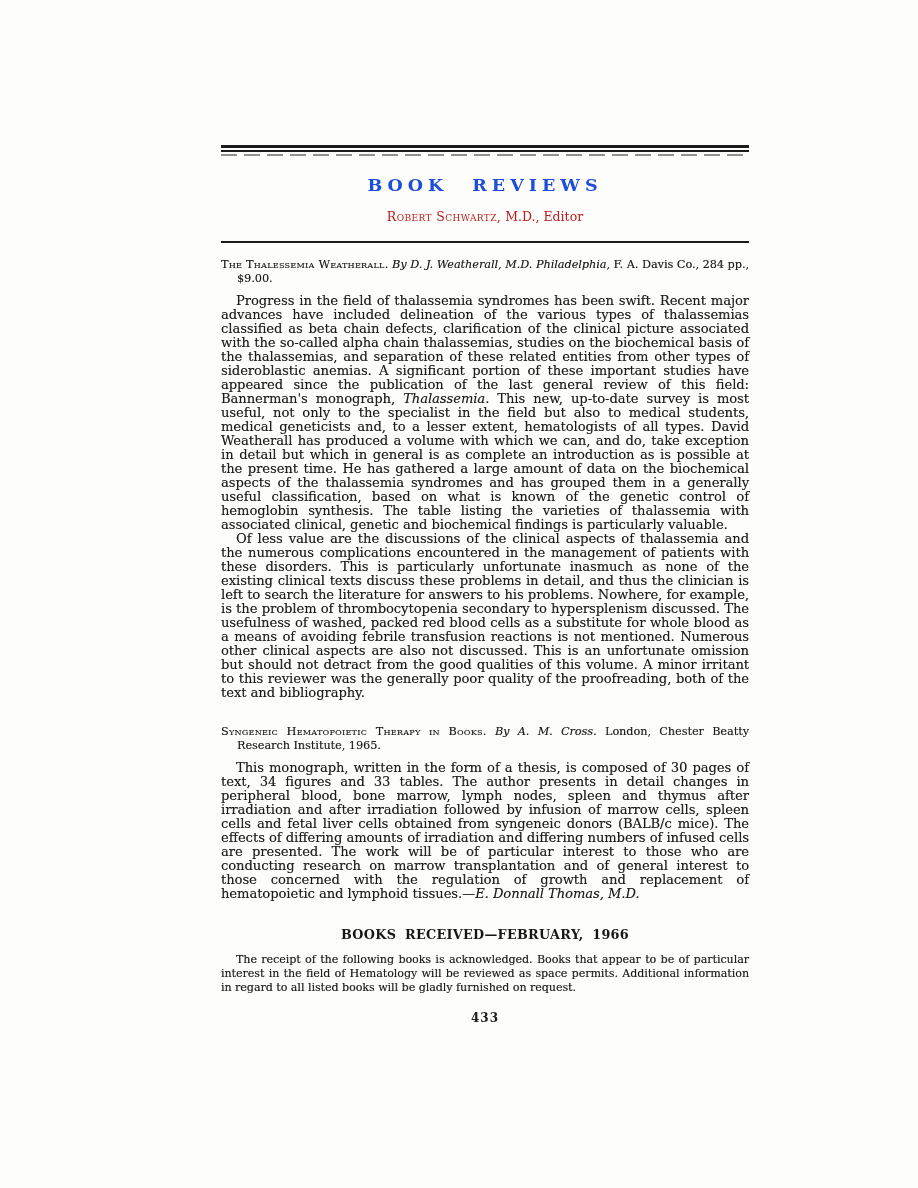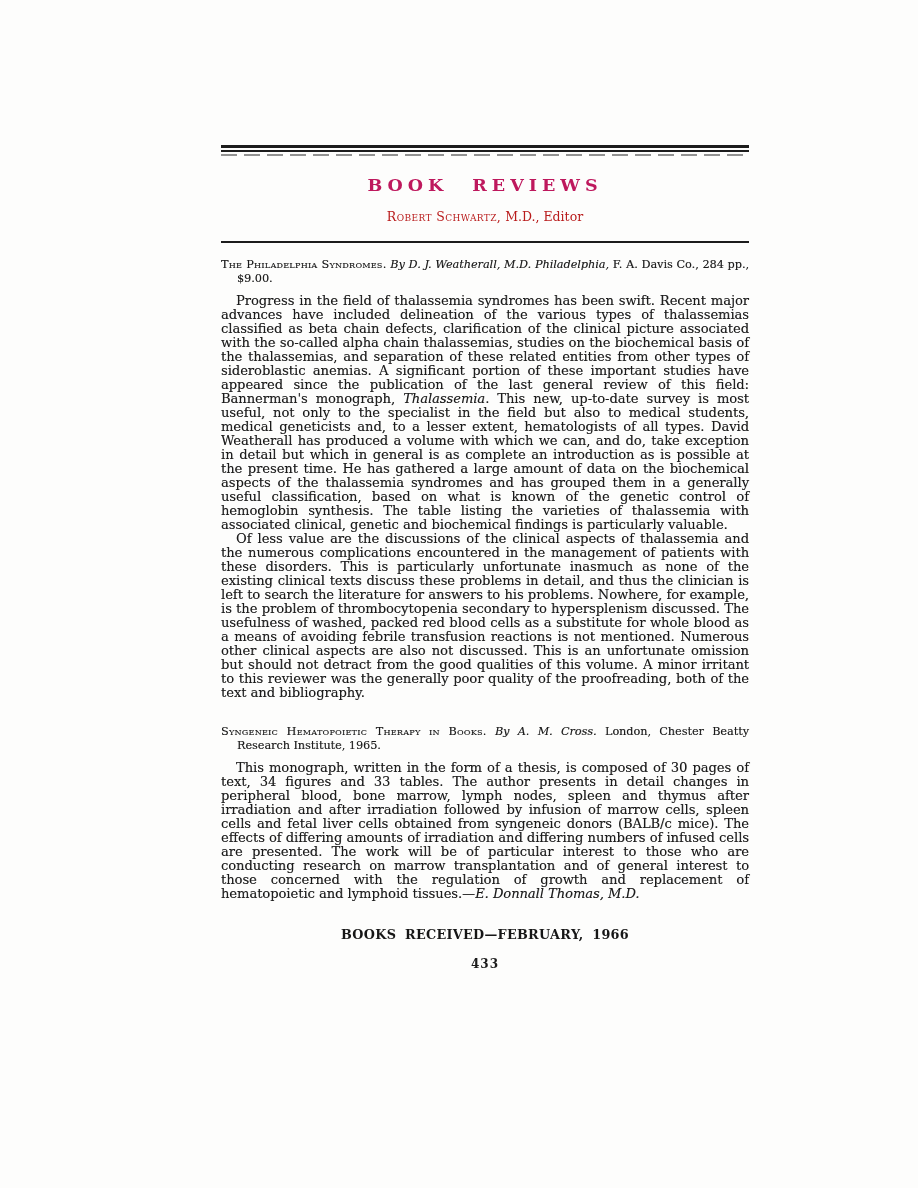--- a/index.html
+++ b/index.html
@@ -31,21 +31,21 @@
     background: repeating-linear-gradient(90deg, #3b3b3b 0 16px, rgba(0,0,0,0) 16px 23px);
     opacity: 0.55;
   }
   .title {
     margin-top: 19px;
     text-align: center;
     font-size: 17.5px;
     font-weight: bold;
     letter-spacing: 5px;
     word-spacing: 13px;
-    color: #be185d;
+    color: #1d4ed8;
   }
   .editor-line {
     margin-top: 14px;
     text-align: center;
     font-size: 12.5px;
     color: #b91c1c;
   }
   .sc { font-variant: small-caps; letter-spacing: 0.4px; }
   .header-rule {
     margin-top: 17px;
@@ -106,29 +106,30 @@
     <div class="dash-rule"></div>
 
     <h1 class="title">BOOK REVIEWS</h1>
 
     <div class="editor-line"><span class="sc">Robert Schwartz,</span><span> M.D., Editor</span></div>
 
     <div class="header-rule"></div>
 
     <div class="reviews" id="reviews">
         <div class="review">
-          <p class="citation"><span class="seg-smallcaps">The Philadelphia Syndromes.</span><span class="seg-italic"> By D. J. Weatherall, M.D. Philadelphia,</span><span> F. A. Davis Co., 284 pp., $9.00.</span></p>
+          <p class="citation"><span class="seg-smallcaps">The Thalessemia Weatherall.</span><span class="seg-italic"> By D. J. Weatherall, M.D. Philadelphia,</span><span> F. A. Davis Co., 284 pp., $9.00.</span></p>
           <p class="body-par"><span>Progress in the field of thalassemia syndromes has been swift. Recent major advances have included delineation of the various types of thalassemias classified as beta chain defects, clarification of the clinical picture associated with the so-called alpha chain thalassemias, studies on the biochemical basis of the thalassemias, and separation of these related entities from other types of sideroblastic anemias. A significant portion of these important studies have appeared since the publication of the last general review of this field: Bannerman's monograph, </span><span class="seg-italic">Thalassemia</span><span>. This new, up-to-date survey is most useful, not only to the specialist in the field but also to medical students, medical geneticists and, to a lesser extent, hematologists of all types. David Weatherall has produced a volume with which we can, and do, take exception in detail but which in general is as complete an introduction as is possible at the present time. He has gathered a large amount of data on the biochemical aspects of the thalassemia syndromes and has grouped them in a generally useful classification, based on what is known of the genetic control of hemoglobin synthesis. The table listing the varieties of thalassemia with associated clinical, genetic and biochemical findings is particularly valuable.</span></p>
           <p class="body-par"><span>Of less value are the discussions of the clinical aspects of thalassemia and the numerous complications encountered in the management of patients with these disorders. This is particularly unfortunate inasmuch as none of the existing clinical texts discuss these problems in detail, and thus the clinician is left to search the literature for answers to his problems. Nowhere, for example, is the problem of thrombocytopenia secondary to hypersplenism discussed. The usefulness of washed, packed red blood cells as a substitute for whole blood as a means of avoiding febrile transfusion reactions is not mentioned. Numerous other clinical aspects are also not discussed. This is an unfortunate omission but should not detract from the good qualities of this volume. A minor irritant to this reviewer was the generally poor quality of the proofreading, both of the text and bibliography.</span></p>
         </div>
         <div class="review">
           <p class="citation"><span class="seg-smallcaps">Syngeneic Hematopoietic Therapy in Books.</span><span class="seg-italic"> By A. M. Cross.</span><span> London, Chester Beatty Research Institute, 1965.</span></p>
           <p class="body-par"><span>This monograph, written in the form of a thesis, is composed of 30 pages of text, 34 figures and 33 tables. The author presents in detail changes in peripheral blood, bone marrow, lymph nodes, spleen and thymus after irradiation and after irradiation followed by infusion of marrow cells, spleen cells and fetal liver cells obtained from syngeneic donors (BALB/c mice). The effects of differing amounts of irradiation and differing numbers of infused cells are presented. The work will be of particular interest to those who are conducting research on marrow transplantation and of general interest to those concerned with the regulation of growth and replacement of hematopoietic and lymphoid tissues.—</span><span class="seg-italic">E. Donnall Thomas, M.D.</span></p>
         </div>
       </div>
 
     <h2 class="books-heading">BOOKS RECEIVED—FEBRUARY, 1966</h2>
 
+    <p class="books-par">The receipt of the following books is acknowledged. Books that appear to be of particular interest in the field of Hematology will be reviewed as space permits. Additional information in regard to all listed books will be gladly furnished on request.</p>
 
     <div class="page-number">433</div>
 
   </div>
 </div>
 
 </body></html>

